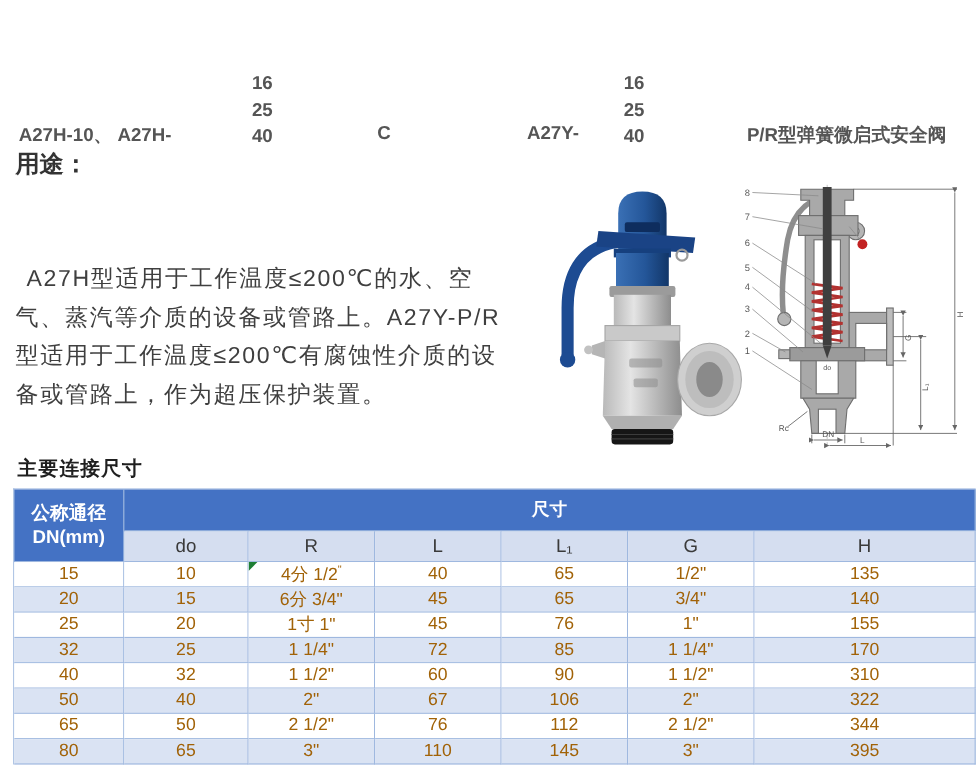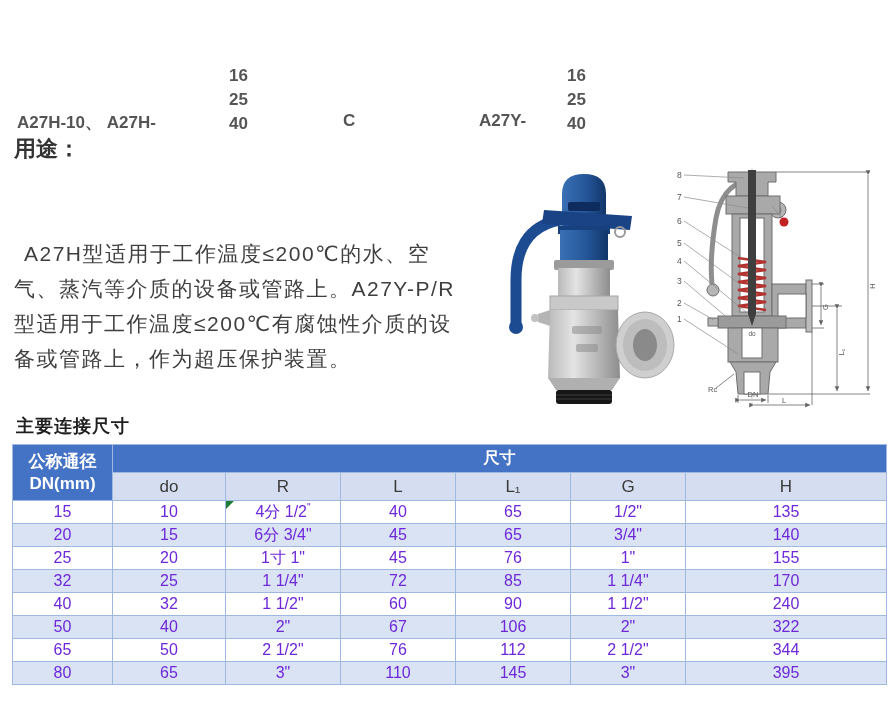--- a/index.html
+++ b/index.html
@@ -26,23 +26,23 @@
   .diagram{position:absolute;left:672px;top:166px;}
   
   table.dims{position:absolute;left:12px;top:444px;width:874px;border-collapse:separate;border-spacing:0;
              table-layout:fixed;border-left:1px solid var(--grid);border-top:1px solid var(--grid);
              font-family:"Liberation Sans","DejaVu Sans",sans-serif;}
   table.dims th,table.dims td{border-right:1px solid var(--grid);border-bottom:1px solid var(--grid);
              text-align:center;vertical-align:middle;overflow:hidden;white-space:nowrap;}
   th.corner{background:var(--hdr);color:var(--hdr-text);font-size:17px;font-weight:bold;
             line-height:22px;border-right-color:#fff;border-bottom-color:var(--grid);}
   th.span{background:var(--hdr);color:var(--hdr-text);font-size:16px;font-weight:bold;
-          height:28px;border-bottom-color:#fff;}
+          height:38px;border-bottom-color:#fff;}
   th.sub{background:var(--sub);color:#3a3a3a;font-size:17px;font-weight:normal;height:28px;}
-  table.dims td{height:23px;font-size:16px;color:#6d28d9;background:#fff;position:relative;}
+  table.dims td{height:23px;font-size:16px;color:#a16207;background:#fff;position:relative;}
   tr.band td{background:var(--band);}
   .corner-flag{position:absolute;left:0;top:0;width:0;height:0;
                border-top:8px solid #1e7e34;border-right:8px solid transparent;}
   td sup{font-size:10px;vertical-align:super;line-height:0;}
 </style>
 </head>
 <body>
 
 <div class="page">
 
@@ -53,20 +53,21 @@
       <span>25</span>
       <span>40</span>
     </div>
     <span class="m" style="left:343px">C</span>
     <span class="m" style="left:479px">A27Y-</span>
     <div class="stack" style="left:567px">
       <span>16</span>
       <span>25</span>
       <span>40</span>
     </div>
+    <span class="m" style="left:679px">P/R型弹簧微启式安全阀</span>
   </div>
 
   <h2 class="h-usage">用途：</h2>
   <p class="usage-text">A27H型适用于工作温度≤200℃的水、空气、蒸汽等介质的设备或管路上。A27Y-P/R型适用于工作温度≤200℃有腐蚀性介质的设备或管路上，作为超压保护装置。</p>
 
   <svg class="photo" width="185" height="238" viewBox="0 0 185 238">
     <defs>
       <linearGradient id="gBlue" x1="0" y1="0" x2="1" y2="0">
         <stop offset="0" stop-color="#3a70b5"></stop>
           <stop offset="0.55" stop-color="#245699"></stop>
@@ -271,21 +272,21 @@
           <td>1 1/4"</td>
           <td>170</td>
         </tr>
         <tr>
           <td>40</td>
           <td>32</td>
           <td>1 1/2"</td>
           <td>60</td>
           <td>90</td>
           <td>1 1/2"</td>
-          <td>240</td>
+          <td>310</td>
         </tr>
         <tr class="band">
           <td>50</td>
           <td>40</td>
           <td>2"</td>
           <td>67</td>
           <td>106</td>
           <td>2"</td>
           <td>322</td>
         </tr>

